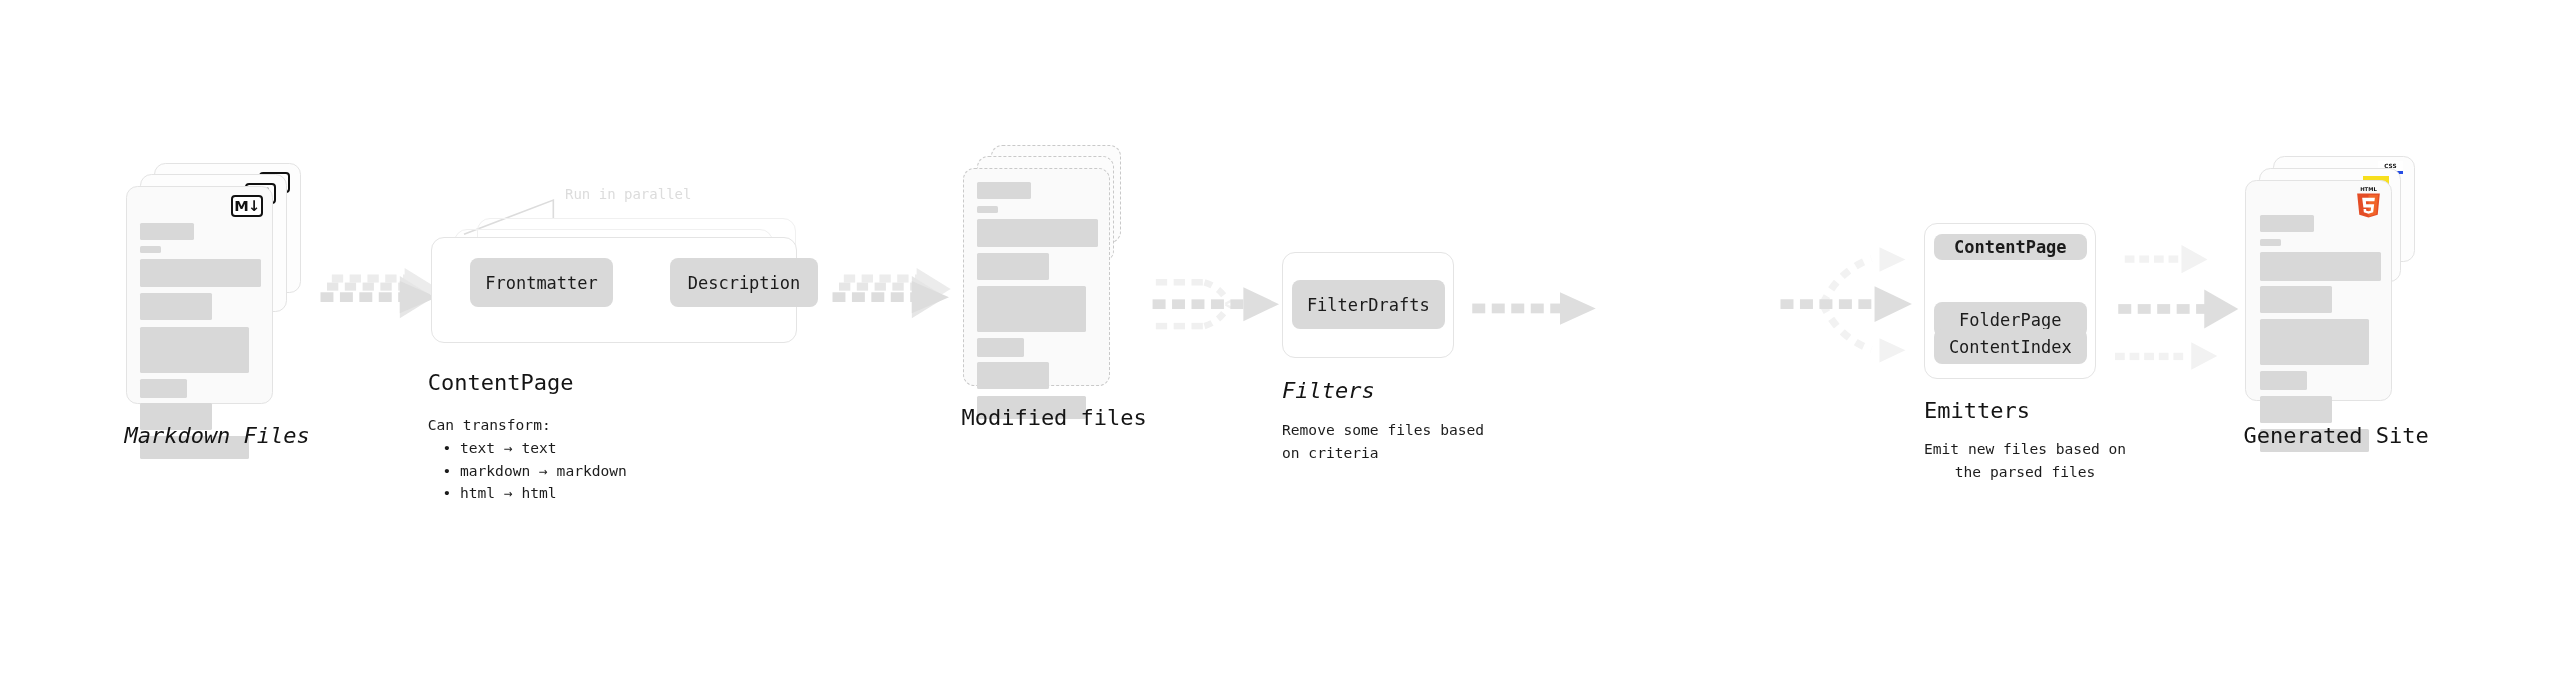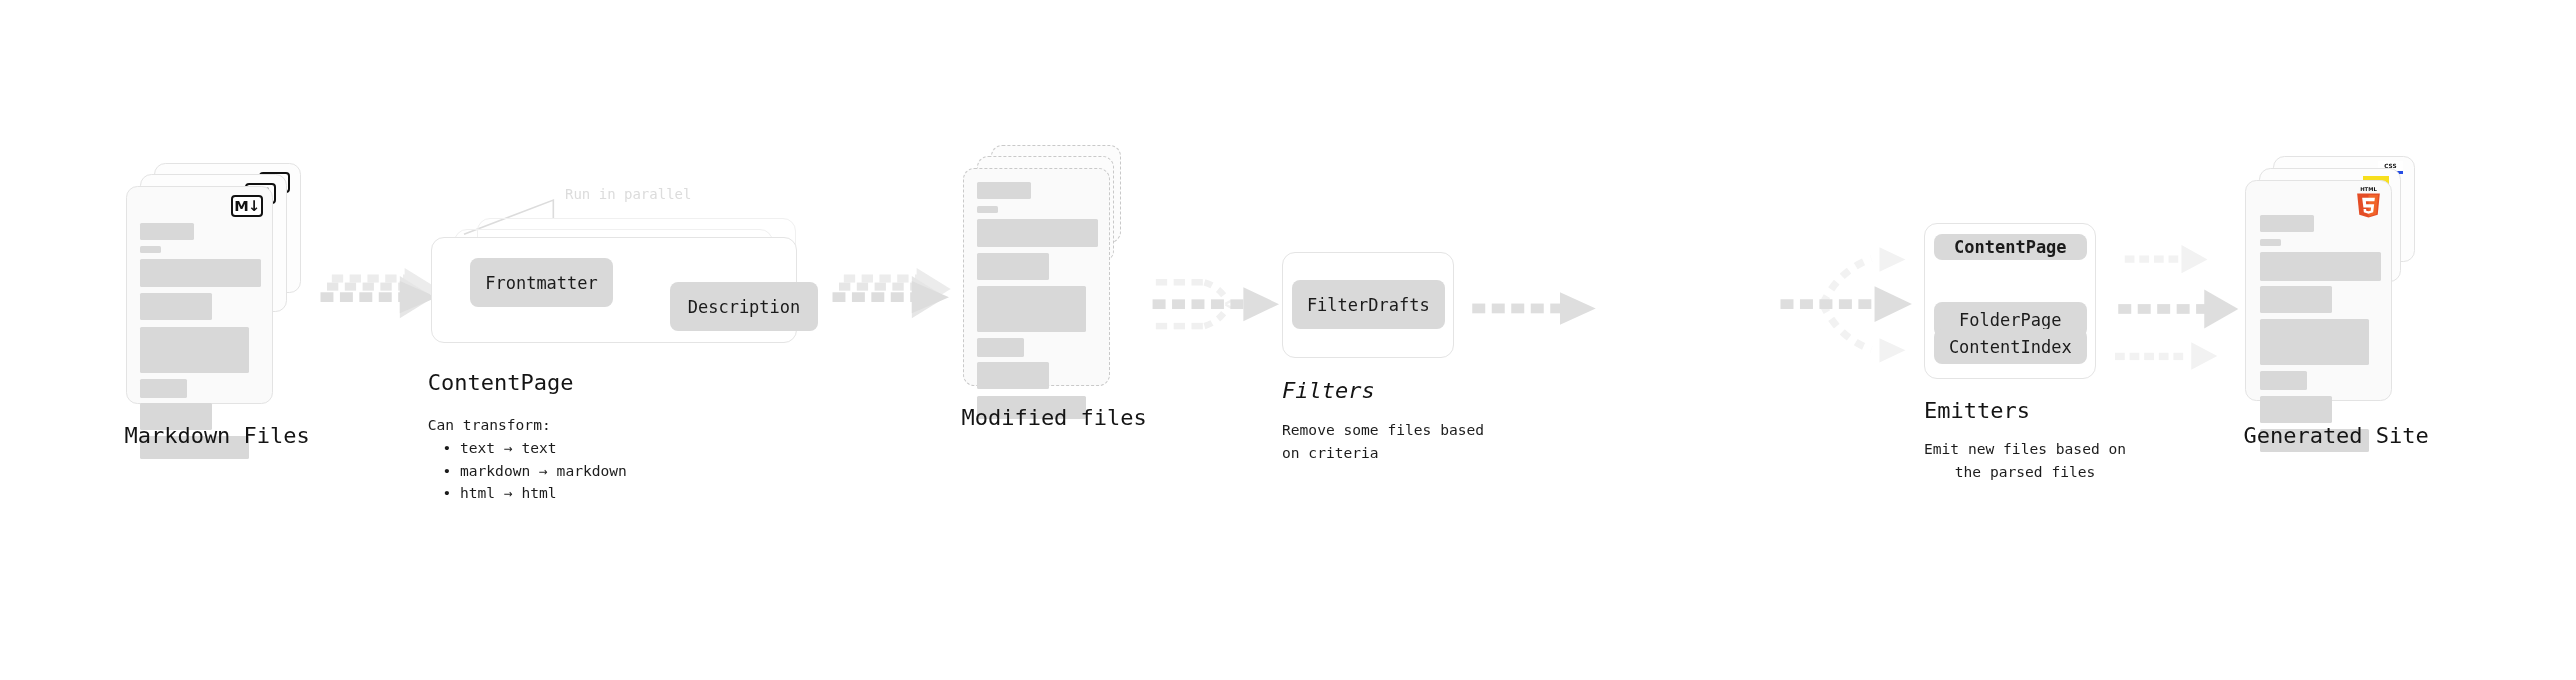--- a/index.html
+++ b/index.html
@@ -160,21 +160,21 @@
           <div class="bar" style="left:13px; top:59px; width:21px; height:6.5px;"></div>
           <div class="bar" style="left:13px; top:72px; width:121px; height:28.4px;"></div>
           <div class="bar" style="left:13px; top:106px; width:72px; height:27px;"></div>
           <div class="bar" style="left:13px; top:140px; width:109px; height:46px;"></div>
           <div class="bar" style="left:13px; top:192px; width:47px; height:18.7px;"></div>
           <div class="bar" style="left:13px; top:216px; width:72px; height:27px;"></div>
           <div class="bar" style="left:13px; top:249px; width:109px; height:23px;"></div>
         </div>
       </div>
     </div>
-    <div class="title" style="left:-1.6px; top:260px;">Markdown Files</div>
+    <div class="title" style="left:-1.6px; top:260px;font-style:italic;">Markdown Files</div>
   </div>
 
   <svg class="arrow-svg" style="left:309px; top:268px; width:146px; height:89px;" viewBox="0 0 180 110">
     <g fill="#ececec">
       <rect x="28" y="8" width="14" height="10"></rect>
         <rect x="50" y="8" width="14" height="10"></rect>
       <rect x="72" y="8" width="14" height="10"></rect>
         <rect x="94" y="8" width="14" height="10"></rect>
       <rect x="116" y="8" width="14" height="10"></rect>
       <polygon points="118,0 160,26 118,52"></polygon>
@@ -224,21 +224,21 @@
       <g stroke="#e2e2e2" stroke-width="2" fill="none">
           <path d="M-22 36 L52 36"></path>
         </g>
       <g fill="#e2e2e2">
           <polygon points="50,30 62,36 50,42"></polygon>
         </g>
     </svg>
 
     <div class="plugin-box" style="left:0px; top:42px; width:366px; height:106px;"></div>
     <div class="chip" style="left:39px; top:63px; width:143px; height:49px;">Frontmatter</div>
-    <div class="chip" style="left:239px; top:63px; width:148px; height:49px;margin-top:24px;">Description</div>
+    <div class="chip" style="left:239px; top:63px; width:148px; height:49px;">Description</div>
 
     <div class="title" style="left:-3.3px; top:175px;">ContentPage</div>
     <div class="sub" style="left:-3.3px; top:219px;">Can transform:</div>
     <div class="bullets" style="left:11.4px; top:242px;"><span id="tf-bullets">• text → text
 • markdown → markdown
 • html → html</span></div>
   </div>
 
   <svg class="arrow-svg" style="left:821px; top:268px; width:146px; height:89px;" viewBox="0 0 180 110">
     <g fill="#ececec">

